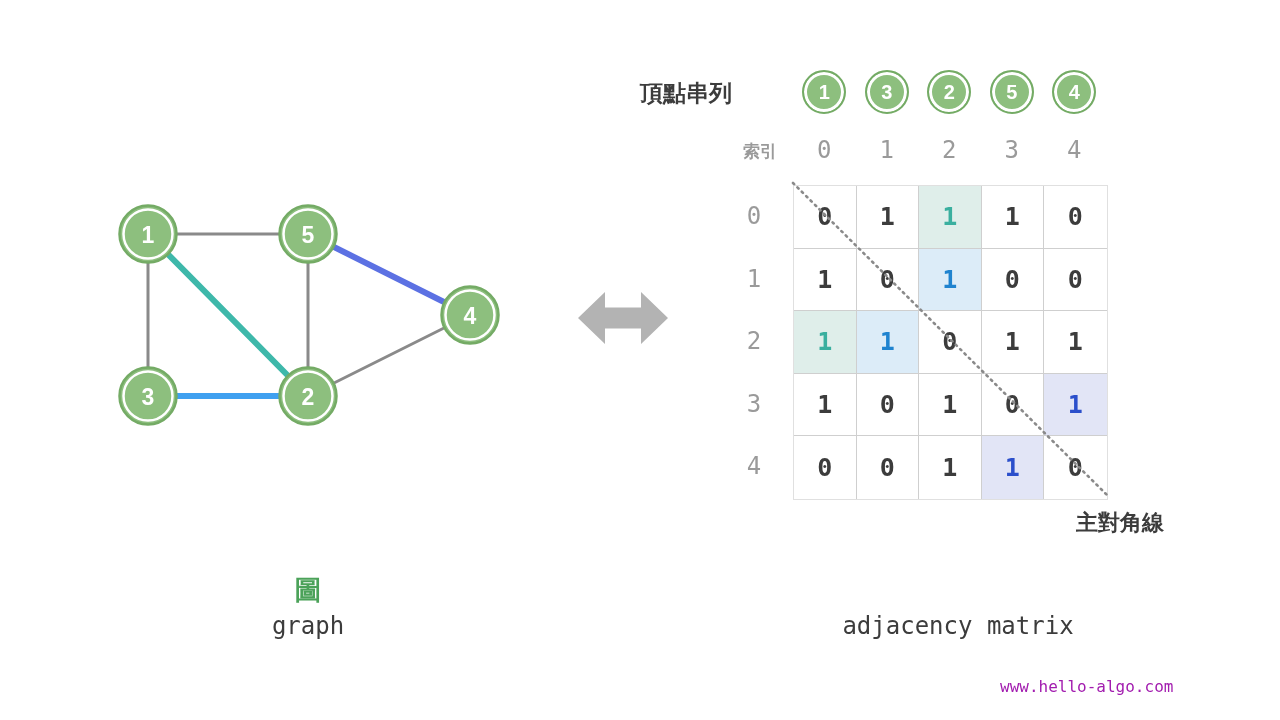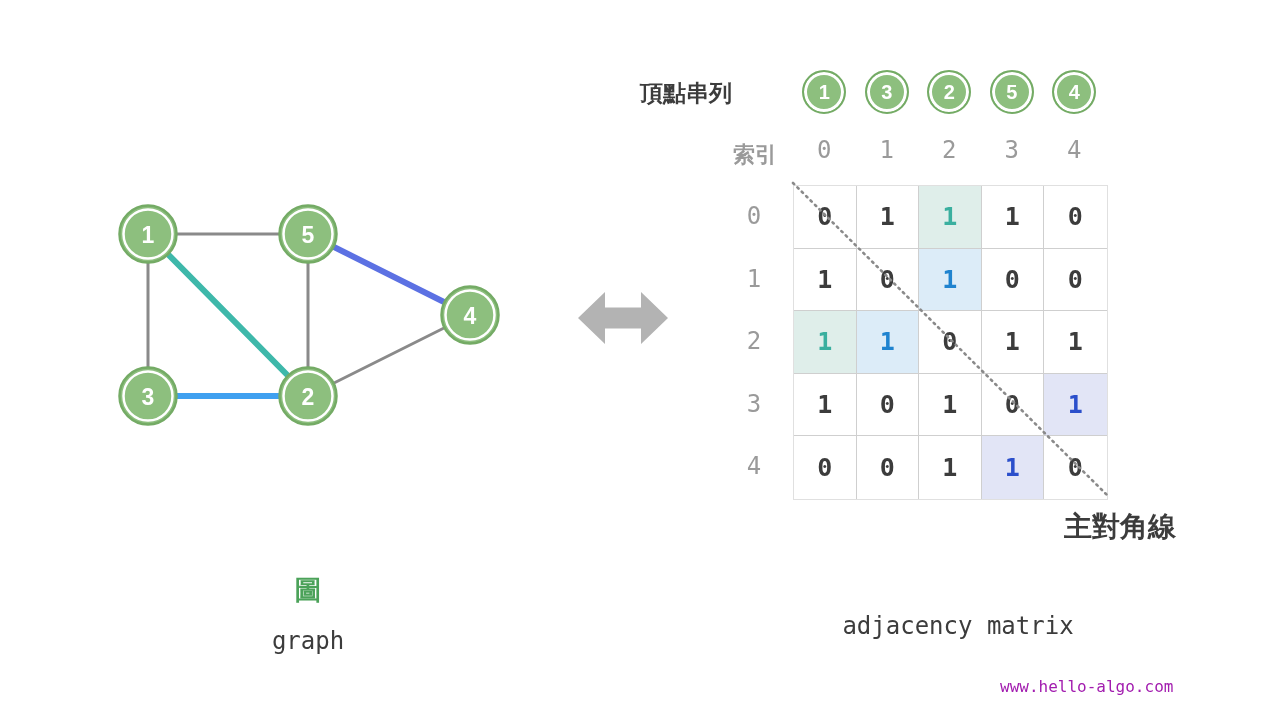--- a/index.html
+++ b/index.html
@@ -80,21 +80,21 @@
 
   <div class="abs cjk-bold" style="left:640px;top:78px;width:150px;text-align:left;font-size:23px;">頂點串列</div>
   <div id="vertex-circles" class="abs" style="left:793px;top:70px;width:312.5px;height:45px;">
       <div class="vcircle" style="left: 9.25px; top: 0px;">1</div>
       <div class="vcircle" style="left: 71.75px; top: 0px;">3</div>
       <div class="vcircle" style="left: 134.25px; top: 0px;">2</div>
       <div class="vcircle" style="left: 196.75px; top: 0px;">5</div>
       <div class="vcircle" style="left: 259.25px; top: 0px;">4</div>
     </div>
 
-  <div class="abs cjk-bold gray" style="left:640px;top:140px;width:137px;text-align:right;font-size:22px;">索引</div>
+  <div class="abs cjk-bold gray" style="left:640px;top:140px;width:137px;text-align:right;font-size:17px;">索引</div>
   <div id="index-values" class="abs mono gray" style="left:793px;top:136px;width:312.5px;height:28px;">
       <div class="idxval" style="left: 0px;">0</div>
       <div class="idxval" style="left: 62.5px;">1</div>
       <div class="idxval" style="left: 125px;">2</div>
       <div class="idxval" style="left: 187.5px;">3</div>
       <div class="idxval" style="left: 250px;">4</div>
     </div>
 
   <div id="row-labels" class="abs mono gray" style="left:740px;top:185px;width:28px;height:312.5px;">
       <div class="rowlab" style="top: 0px;">0</div>
@@ -128,20 +128,20 @@
       <div class="cell">0</div>
       <div class="cell">0</div>
       <div class="cell">1</div>
       <div class="cell" style="background: rgb(226, 229, 246); color: rgb(43, 79, 203); font-weight: 700;">1</div>
       <div class="cell">0</div>
     </div>
 
   <svg class="abs" style="left:789px;top:179px;" width="326" height="326">
     <line x1="4" y1="4" x2="318" y2="316" stroke="#8a8a8a" stroke-width="2.6" stroke-dasharray="1.6 4.6" stroke-linecap="round"></line>
   </svg>
-  <div class="abs cjk-bold" style="left:1040px;top:508px;width:160px;text-align:center;font-size:28px;">主對角線</div>
+  <div class="abs cjk-bold" style="left:1040px;top:508px;width:160px;text-align:center;font-size:22px;">主對角線</div>
 
   <div class="abs caption-zh" style="left:158px;top:572px;width:300px;">圖</div>
-  <div class="abs caption-en" style="left:158px;top:612px;width:300px;margin-top:15px;">graph</div>
+  <div class="abs caption-en" style="left:158px;top:612px;width:300px;">graph</div>
   <div class="abs caption-en" style="left:808px;top:612px;width:300px;">adjacency matrix</div>
 
   <div class="abs watermark" style="left:1000px;top:677px;width:240px;">www.hello-algo.com</div>
 </div>
 
 </body></html>

